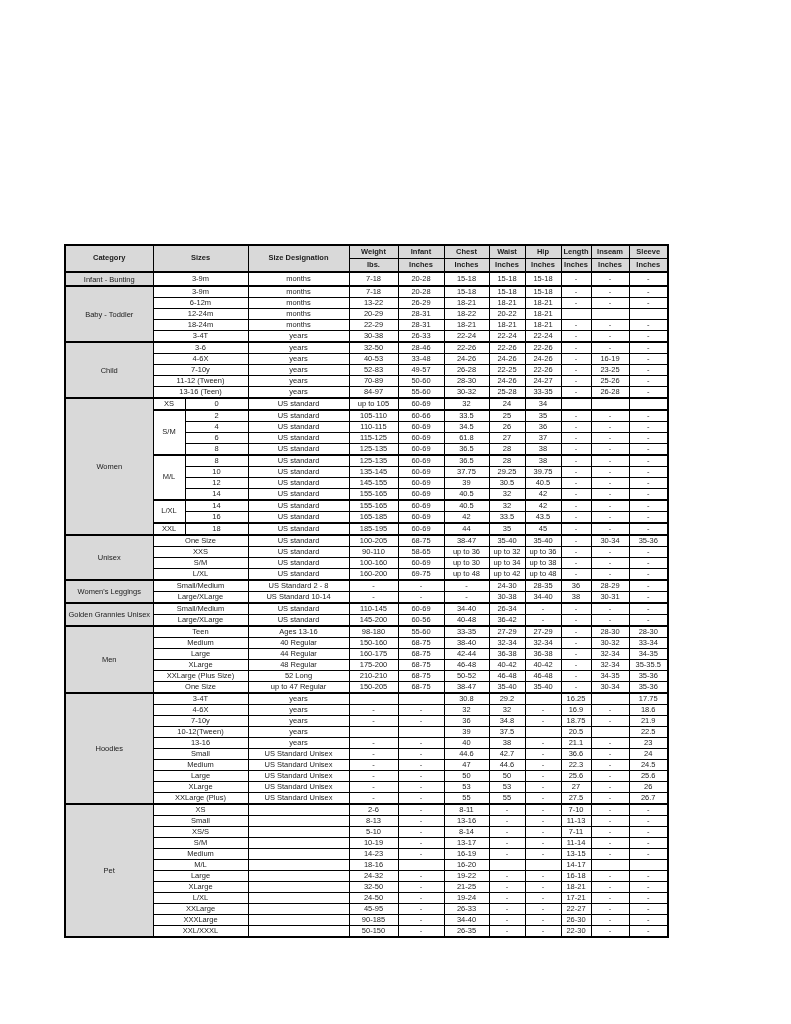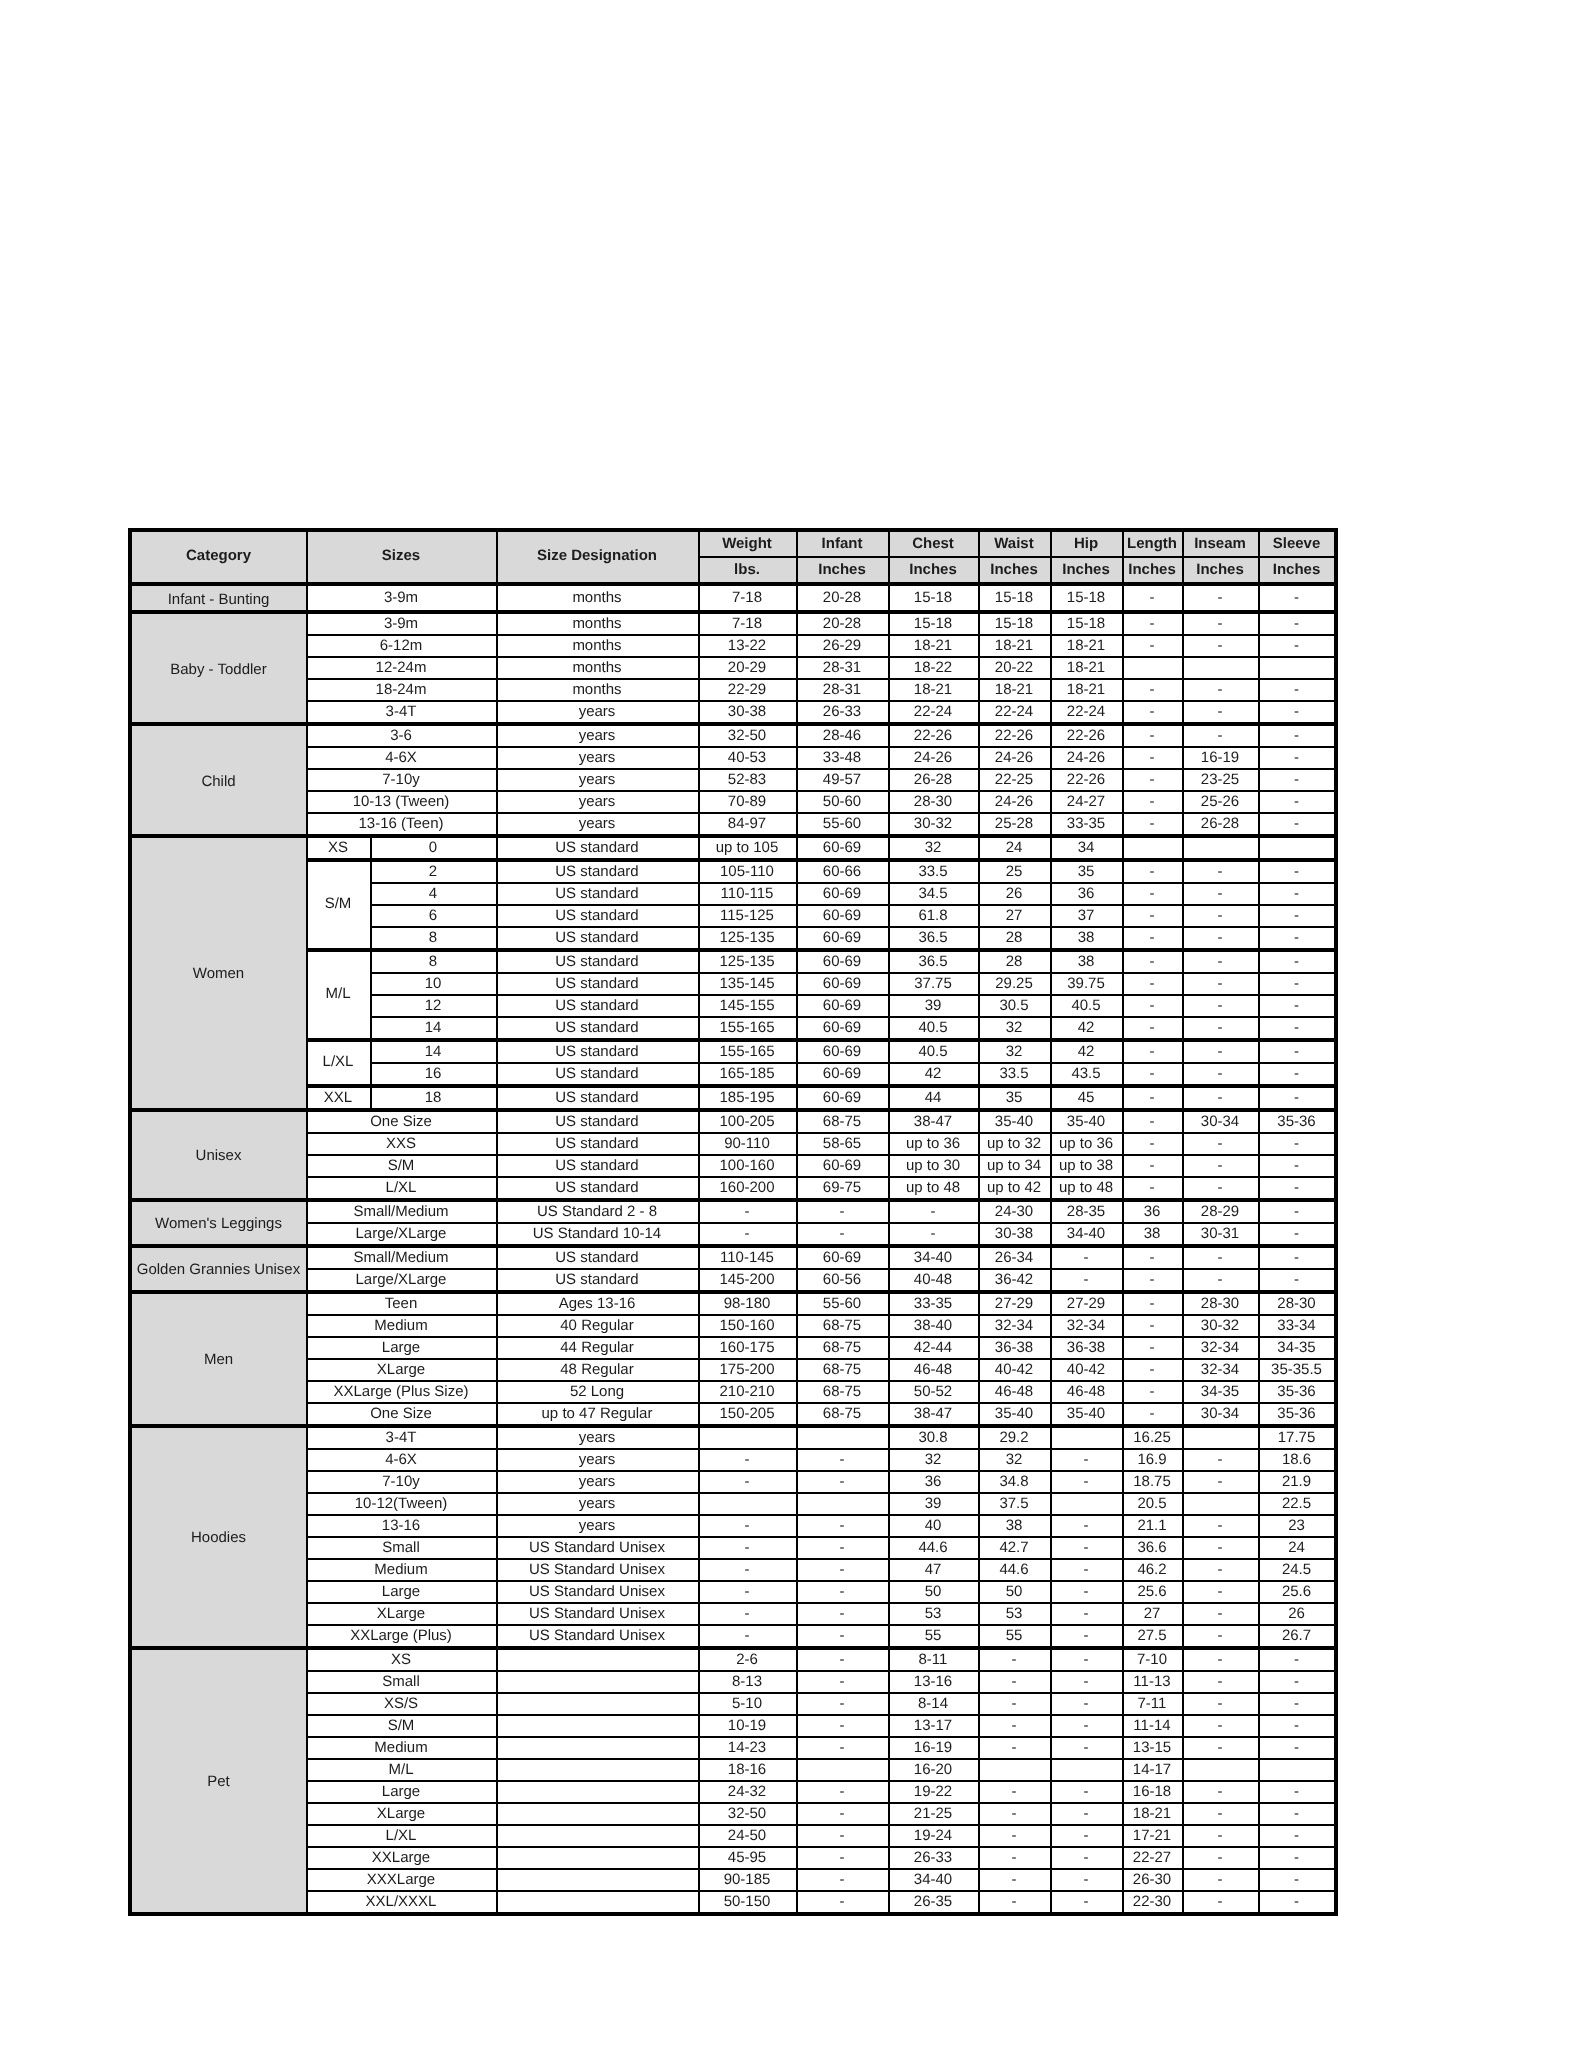--- a/index.html
+++ b/index.html
@@ -1,20 +1,20 @@
 <!DOCTYPE html>
 <html><head>
 <meta charset="utf-8">
 <style>
   html,body { margin:0; padding:0; }
   body {
     width:791px; height:1024px; background:#ffffff; position:relative;
     font-family:"Liberation Sans", sans-serif; color:#1c1c1c;
   }
-  .sheet { position:absolute; left:64px; top:264px; }
+  .sheet { position:absolute; left:64px; top:244px; }
   table#size-table {
     border-collapse:collapse; table-layout:fixed; width:603px;
     border:2.5px solid #000;
   }
   #size-table th, #size-table td {
     border:1px solid #000; padding:0; margin:0;
     font-size:7.5px; line-height:1.1; text-align:center; vertical-align:middle;
     overflow:hidden; white-space:nowrap;
   }
   #size-table thead th {
@@ -178,21 +178,21 @@
           <td>52-83</td>
           <td>49-57</td>
           <td>26-28</td>
           <td>22-25</td>
           <td>22-26</td>
           <td>-</td>
           <td>23-25</td>
           <td>-</td>
         </tr>
         <tr>
-          <td colspan="2">10-13 (Tween)</td>
+          <td colspan="2">11-12 (Tween)</td>
           <td>years</td>
           <td>70-89</td>
           <td>50-60</td>
           <td>28-30</td>
           <td>24-26</td>
           <td>24-27</td>
           <td>-</td>
           <td>25-26</td>
           <td>-</td>
         </tr>
@@ -604,21 +604,21 @@
           <td>24</td>
         </tr>
         <tr>
           <td colspan="2">Medium</td>
           <td>US Standard Unisex</td>
           <td>-</td>
           <td>-</td>
           <td>47</td>
           <td>44.6</td>
           <td>-</td>
-          <td>46.2</td>
+          <td>22.3</td>
           <td>-</td>
           <td>24.5</td>
         </tr>
         <tr>
           <td colspan="2">Large</td>
           <td>US Standard Unisex</td>
           <td>-</td>
           <td>-</td>
           <td>50</td>
           <td>50</td>

